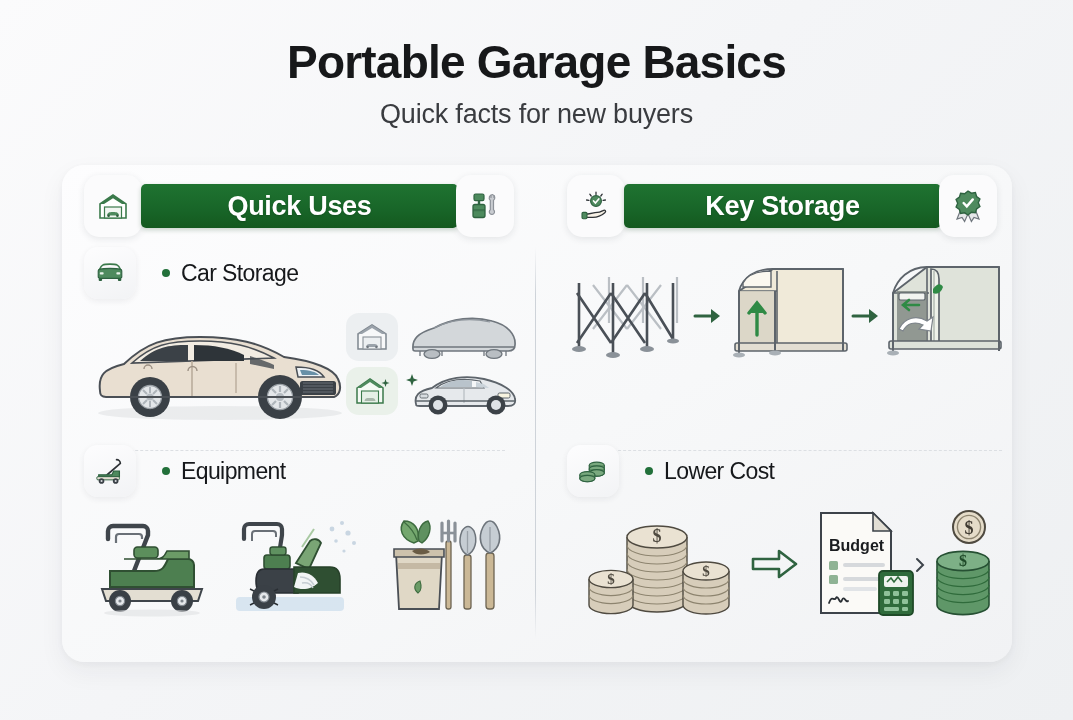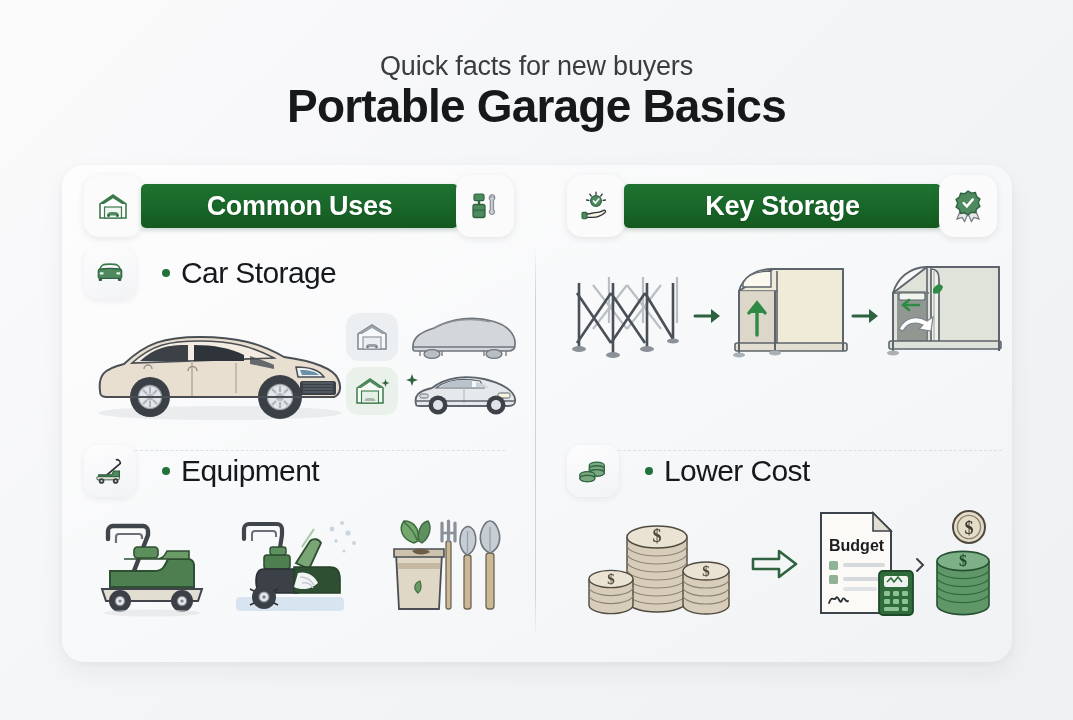--- a/index.html
+++ b/index.html
@@ -122,21 +122,21 @@
     display: flex; align-items: center; justify-content: center;
     flex: 0 0 auto;
   }
   .bullet {
     width: 8px; height: 8px; border-radius: 50%;
     background: #22703a;
     margin: 0 11px 0 26px;
     flex: 0 0 auto;
   }
   .sec-label {
-    font-size: 30px;
+    font-size: 23px;
     color: #16181b;
     letter-spacing: -0.6px;
     white-space: nowrap;
   }
 
   .sec-art { position: relative; height: 118px; margin-top: 10px; }
 
   .hdivider {
     position: absolute;
     left: 16px; right: 24px;
@@ -146,43 +146,43 @@
   }
   #column-right .hdivider { right: 10px; }
 
   .art-svg { display: block; }
   .abs { position: absolute; }
 </style>
 </head>
 <body>
 
 <div id="header">
+  <div id="page-title">Portable Garage Basics</div>
   <div id="page-subtitle">Quick facts for new buyers</div>
-  <div id="page-title">Portable Garage Basics</div>
 </div>
 
 <div id="card">
 
   <div id="col-divider"></div>
 
   <div id="column-left" class="column">
 
     <div class="banner">
       <div class="chip chip-left">
         <svg width="34" height="34" viewBox="0 0 34 34" class="art-svg">
           <path d="M4 15 L17 6 L30 15 L30 29 L4 29 Z" fill="#ffffff" stroke="#3b7a4b" stroke-width="1.6"></path>
           <path d="M4 15 L17 6 L30 15 L26 15 L17 9.2 L8 15 Z" fill="#3b7a4b"></path>
           <rect x="8.5" y="18" width="17" height="11" fill="#f2f6f2" stroke="#3b7a4b" stroke-width="1.2"></rect>
           <path d="M11 26.5 c0.6-3 1.6-3.6 6-3.6 s5.4 0.6 6 3.6 z" fill="#4e8a5e"></path>
           <circle cx="12.6" cy="26.8" r="1.3" fill="#2c5c3a"></circle>
           <circle cx="21.4" cy="26.8" r="1.3" fill="#2c5c3a"></circle>
         </svg>
       </div>
       <div class="banner-bar">
-        <span class="banner-title">Common Uses</span>
+        <span class="banner-title">Quick Uses</span>
       </div>
       <div class="chip chip-right">
         <svg width="32" height="32" viewBox="0 0 32 32" class="art-svg">
           <rect x="5" y="4" width="10" height="6.6" rx="1.6" fill="#4d8a5d" stroke="#2f6340" stroke-width="1.2"></rect>
           <rect x="8.8" y="10.6" width="2.4" height="4" fill="#2f6340"></rect>
           <rect x="4" y="14.5" width="12" height="13" rx="2" fill="#4d8a5d" stroke="#2f6340" stroke-width="1.3"></rect>
           <rect x="4" y="19" width="12" height="2.2" fill="#2f6340" opacity="0.55"></rect>
           <path d="M23.5 4.5 a3.4 3.4 0 0 0 -2.2 5.9 l0 9.4 a2.6 2.6 0 1 0 3.2 0 l0 -9.4 a3.4 3.4 0 0 0 -1 -5.9 z" fill="#c9ccd1" stroke="#8c9198" stroke-width="1.2"></path>
           <path d="M22 4.9 l0 3.2 M25 4.9 l0 3.2" stroke="#8c9198" stroke-width="1.1"></path>
         </svg>

